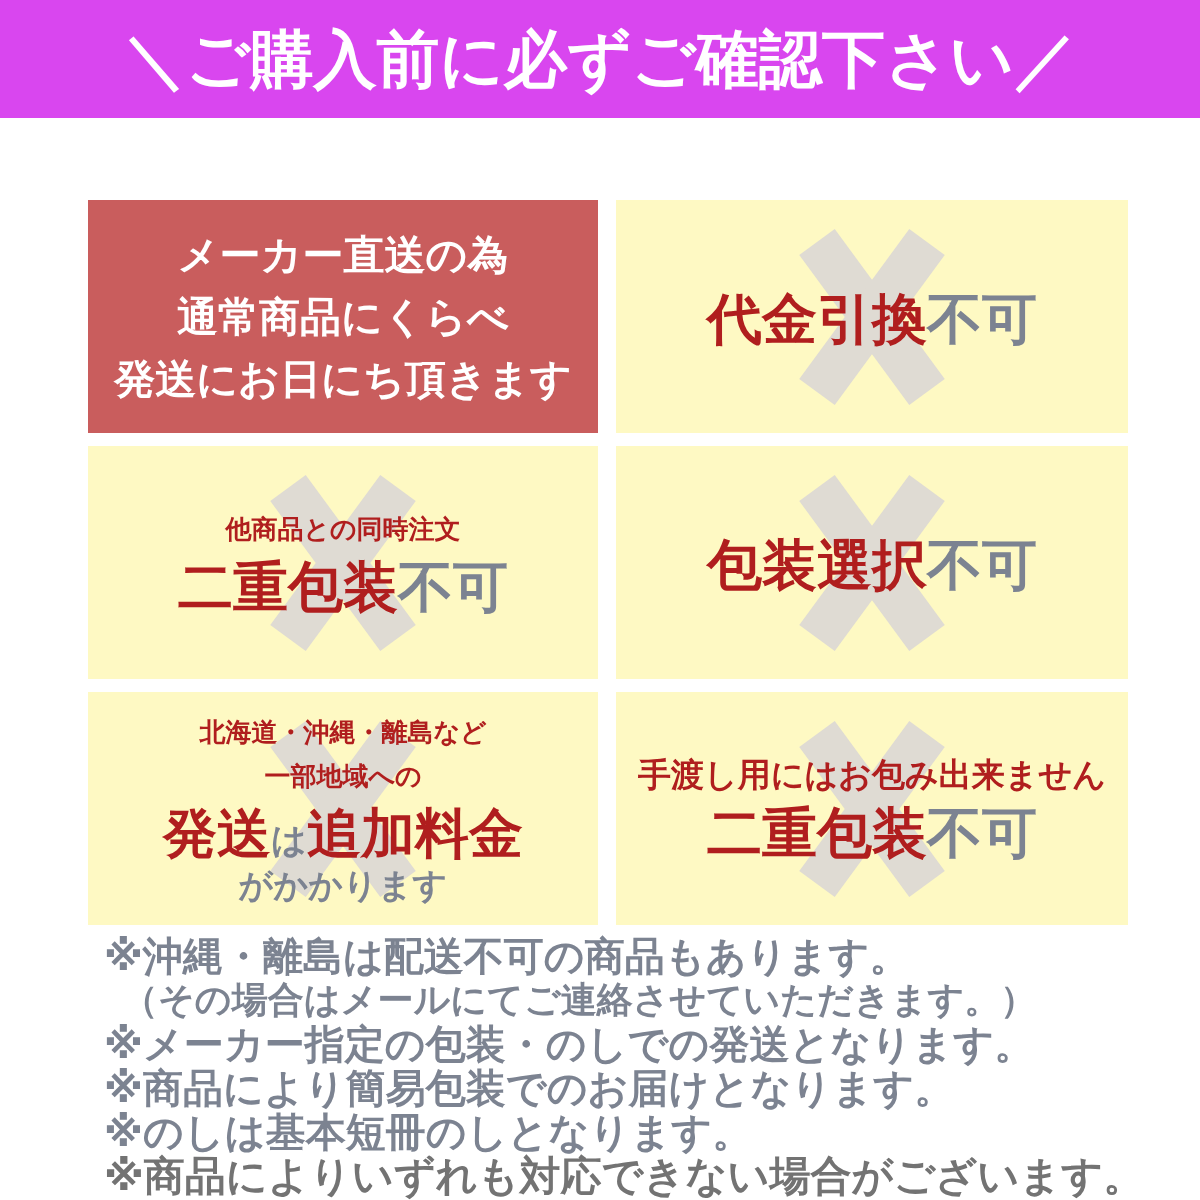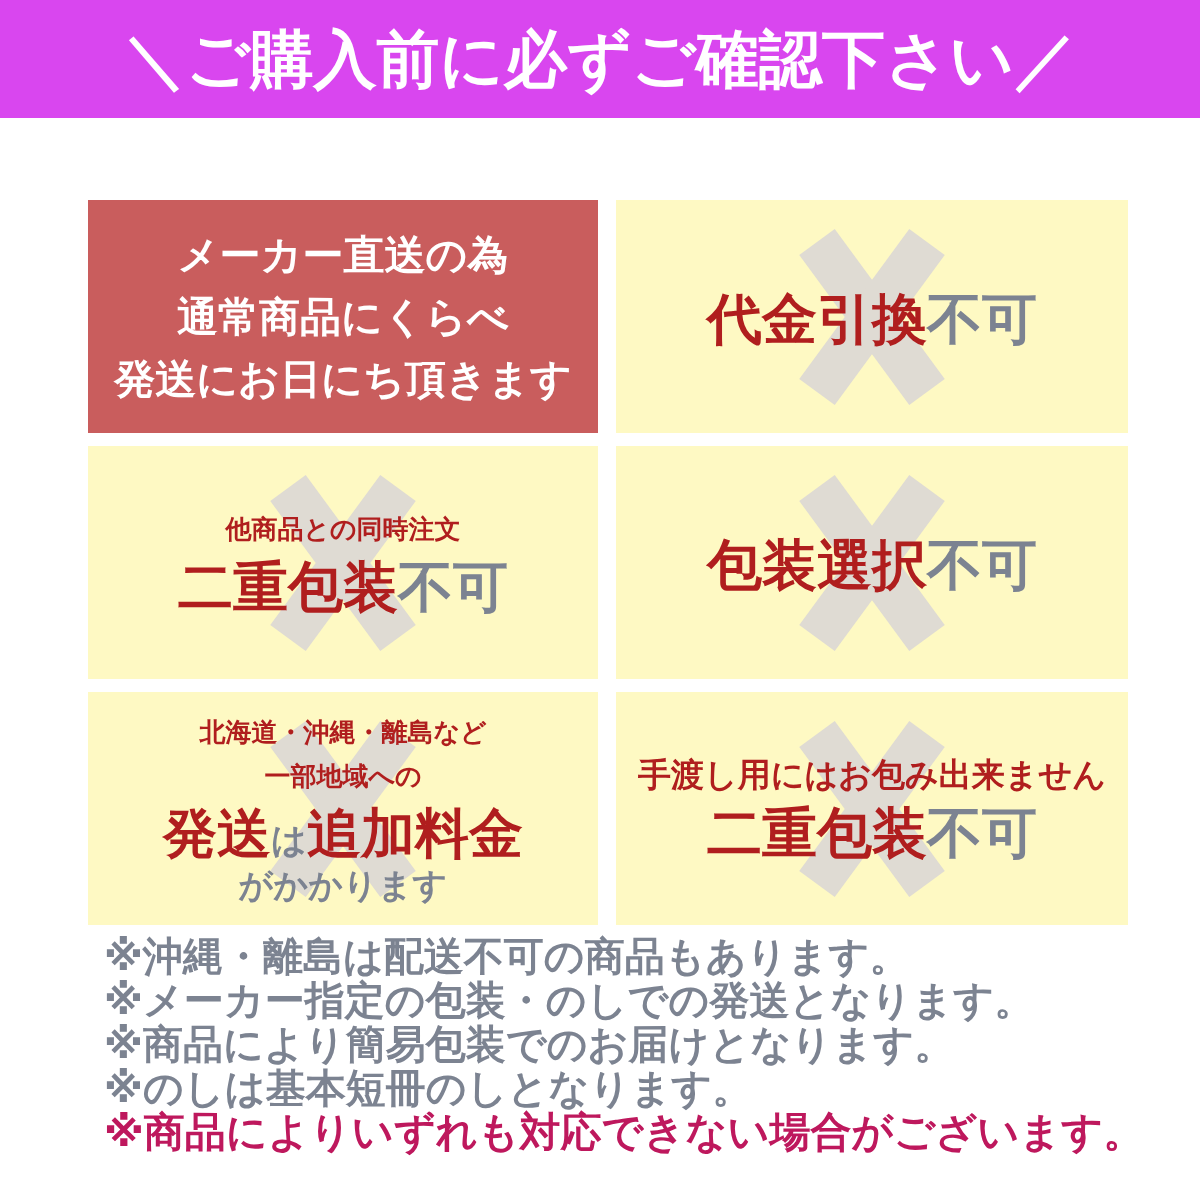--- a/index.html
+++ b/index.html
@@ -73,21 +73,21 @@
   
   .notes{
     position:absolute;left:104px;top:934px;right:10px;
     list-style:none;margin:0;padding:0;
   }
   .notes li{
     font-size:40px;font-weight:bold;color:#7c8391;
     line-height:44px;white-space:nowrap;
   }
   .notes li.indent{padding-left:18px;font-size:36px;}
-  .notes li.red{color:#be185d;font-size:41px;}
+  .notes li.red{color:#737373;font-size:41px;}
 </style>
 </head>
 <body>
 
 <div class="page">
 
   <header class="banner">
     <h1 class="title">＼ご購入前に必ずご確認下さい／</h1>
   </header>
 
@@ -174,19 +174,20 @@
         <div class="main-line">
           <span class="main-crimson">二重包装</span><span class="main-gray">不可</span>
         </div>
       </div>
     </div>
 
   </section>
 
   <ul class="notes">
     <li>※沖縄・離島は配送不可の商品もあります。</li>
+    <li class="indent">（その場合はメールにてご連絡させていただきます。）</li>
     <li>※メーカー指定の包装・のしでの発送となります。</li>
     <li>※商品により簡易包装でのお届けとなります。</li>
     <li>※のしは基本短冊のしとなります。</li>
     <li class="red">※商品によりいずれも対応できない場合がございます。</li>
   </ul>
 
 </div>
 
 </body></html>

